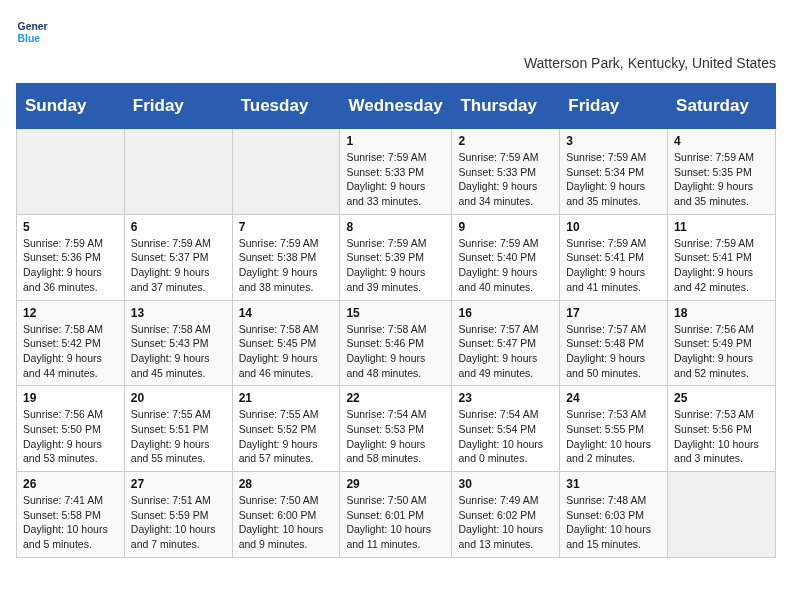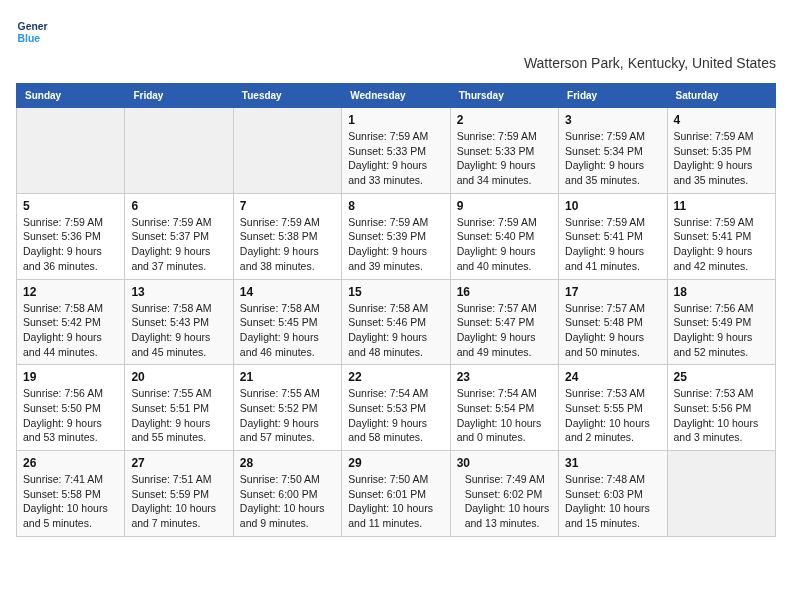--- a/index.html
+++ b/index.html
@@ -41,22 +41,22 @@
     }
     .calendar {
       width: 100%;
       border-collapse: collapse;
       font-size: 11px;
     }
     .calendar th {
       background-color: #2a5db0;
       color: #fff;
       text-align: left;
-      padding: 6px 8px;
-      font-size: 10px;
+      padding: 12px 8px;
+      font-size: 17px;
       font-weight: bold;
       border: 1px solid #2a5db0;
     }
     .calendar td {
       border: 1px solid #ccc;
       vertical-align: top;
       padding: 5px 6px;
       width: 107px;
       min-height: 75px;
       background: #fff;
@@ -321,21 +321,21 @@
         </td>
         <td>
           <div class="day-number">29</div>
           <div class="day-info" style="white-space: pre-line;">Sunrise: 7:50 AM
 Sunset: 6:01 PM
 Daylight: 10 hours
 and 11 minutes.</div>
         </td>
         <td>
           <div class="day-number">30</div>
-          <div class="day-info" style="white-space: pre-line; margin-left: 8px;">Sunrise: 7:49 AM
+          <div class="day-info" style="white-space: pre-line;">Sunrise: 7:49 AM
 Sunset: 6:02 PM
 Daylight: 10 hours
 and 13 minutes.</div>
         </td>
         <td>
           <div class="day-number">31</div>
           <div class="day-info" style="white-space: pre-line;">Sunrise: 7:48 AM
 Sunset: 6:03 PM
 Daylight: 10 hours
 and 15 minutes.</div>

